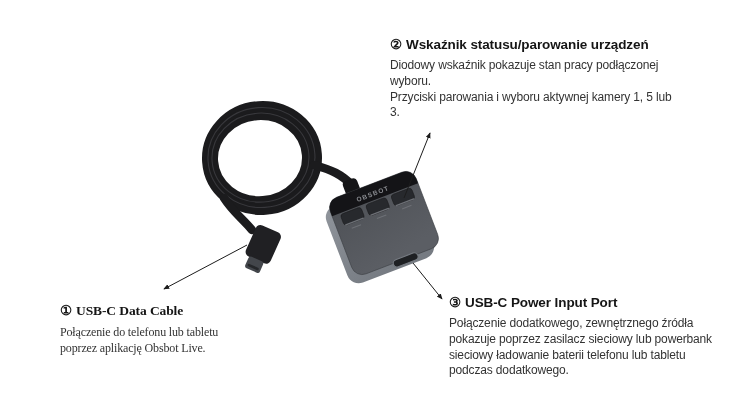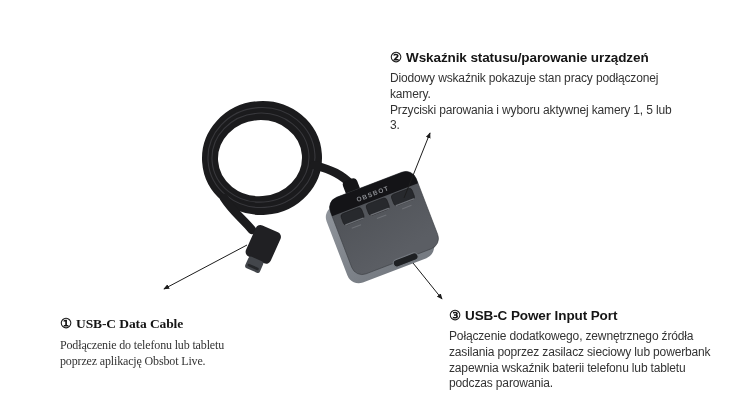--- a/index.html
+++ b/index.html
@@ -4,21 +4,21 @@
 <style>
   html,body{margin:0;padding:0;background:#ffffff;}
   #stage{
     position:relative;width:730px;height:411px;background:#ffffff;
     font-family:"Liberation Sans", sans-serif;overflow:hidden;
   }
   #artwork{position:absolute;left:0;top:0;}
   .callout{position:absolute;}
   .callout-title{
     font-size:13.5px;font-weight:bold;color:#151515;letter-spacing:-0.1px;
-    margin:16px 0 6px 0;white-space:nowrap;
+    margin:3px 0 6px 0;white-space:nowrap;
   }
   .callout-title .num{font-weight:bold;margin-right:4px;}
   .callout-body .line{
     font-size:12px;line-height:15.8px;color:#333333;
     letter-spacing:-0.15px;white-space:nowrap;
   }
 </style>
 </head>
 <body>
 
@@ -88,41 +88,41 @@
     <line x1="404" y1="198" x2="430" y2="133" stroke="#1c1c1c" stroke-width="1" marker-end="url(#arrowhead)"></line>
     <line x1="413" y1="263" x2="442" y2="299" stroke="#1c1c1c" stroke-width="1" marker-end="url(#arrowhead)"></line>
   </svg>
 
   <div class="callout" style="left:390px;top:33px;">
     <div class="callout-title">
       <span class="num">②</span><span>Wskaźnik statusu/parowanie urządzeń</span>
     </div>
     <div class="callout-body">
       <div class="line">Diodowy wskaźnik pokazuje stan pracy podłączonej</div>
-      <div class="line">kamery.</div>
+      <div class="line">wyboru.</div>
       <div class="line">Przyciski parowania i wyboru aktywnej kamery 1, 5 lub</div>
       <div class="line">3.</div>
     </div>
   </div>
 
   <div class="callout" style="left:60px;top:299px;font-family:Liberation Serif, serif;">
     <div class="callout-title">
       <span class="num">①</span><span>USB-C Data Cable</span>
     </div>
     <div class="callout-body">
-      <div class="line">Podłączenie do telefonu lub tabletu</div>
+      <div class="line">Połączenie do telefonu lub tabletu</div>
       <div class="line">poprzez aplikację Obsbot Live.</div>
     </div>
   </div>
 
   <div class="callout" style="left:449px;top:291px;">
     <div class="callout-title">
       <span class="num">③</span><span>USB-C Power Input Port</span>
     </div>
     <div class="callout-body">
       <div class="line">Połączenie dodatkowego, zewnętrznego źródła</div>
-      <div class="line">zasilania poprzez zasilacz sieciowy lub powerbank</div>
-      <div class="line">zapewnia wskaźnik baterii telefonu lub tabletu</div>
-      <div class="line">podczas parowania.</div>
+      <div class="line">pokazuje poprzez zasilacz sieciowy lub powerbank</div>
+      <div class="line">sieciowy ładowanie baterii telefonu lub tabletu</div>
+      <div class="line">podczas dodatkowego.</div>
     </div>
   </div>
 
 </div>
 
 </body></html>

